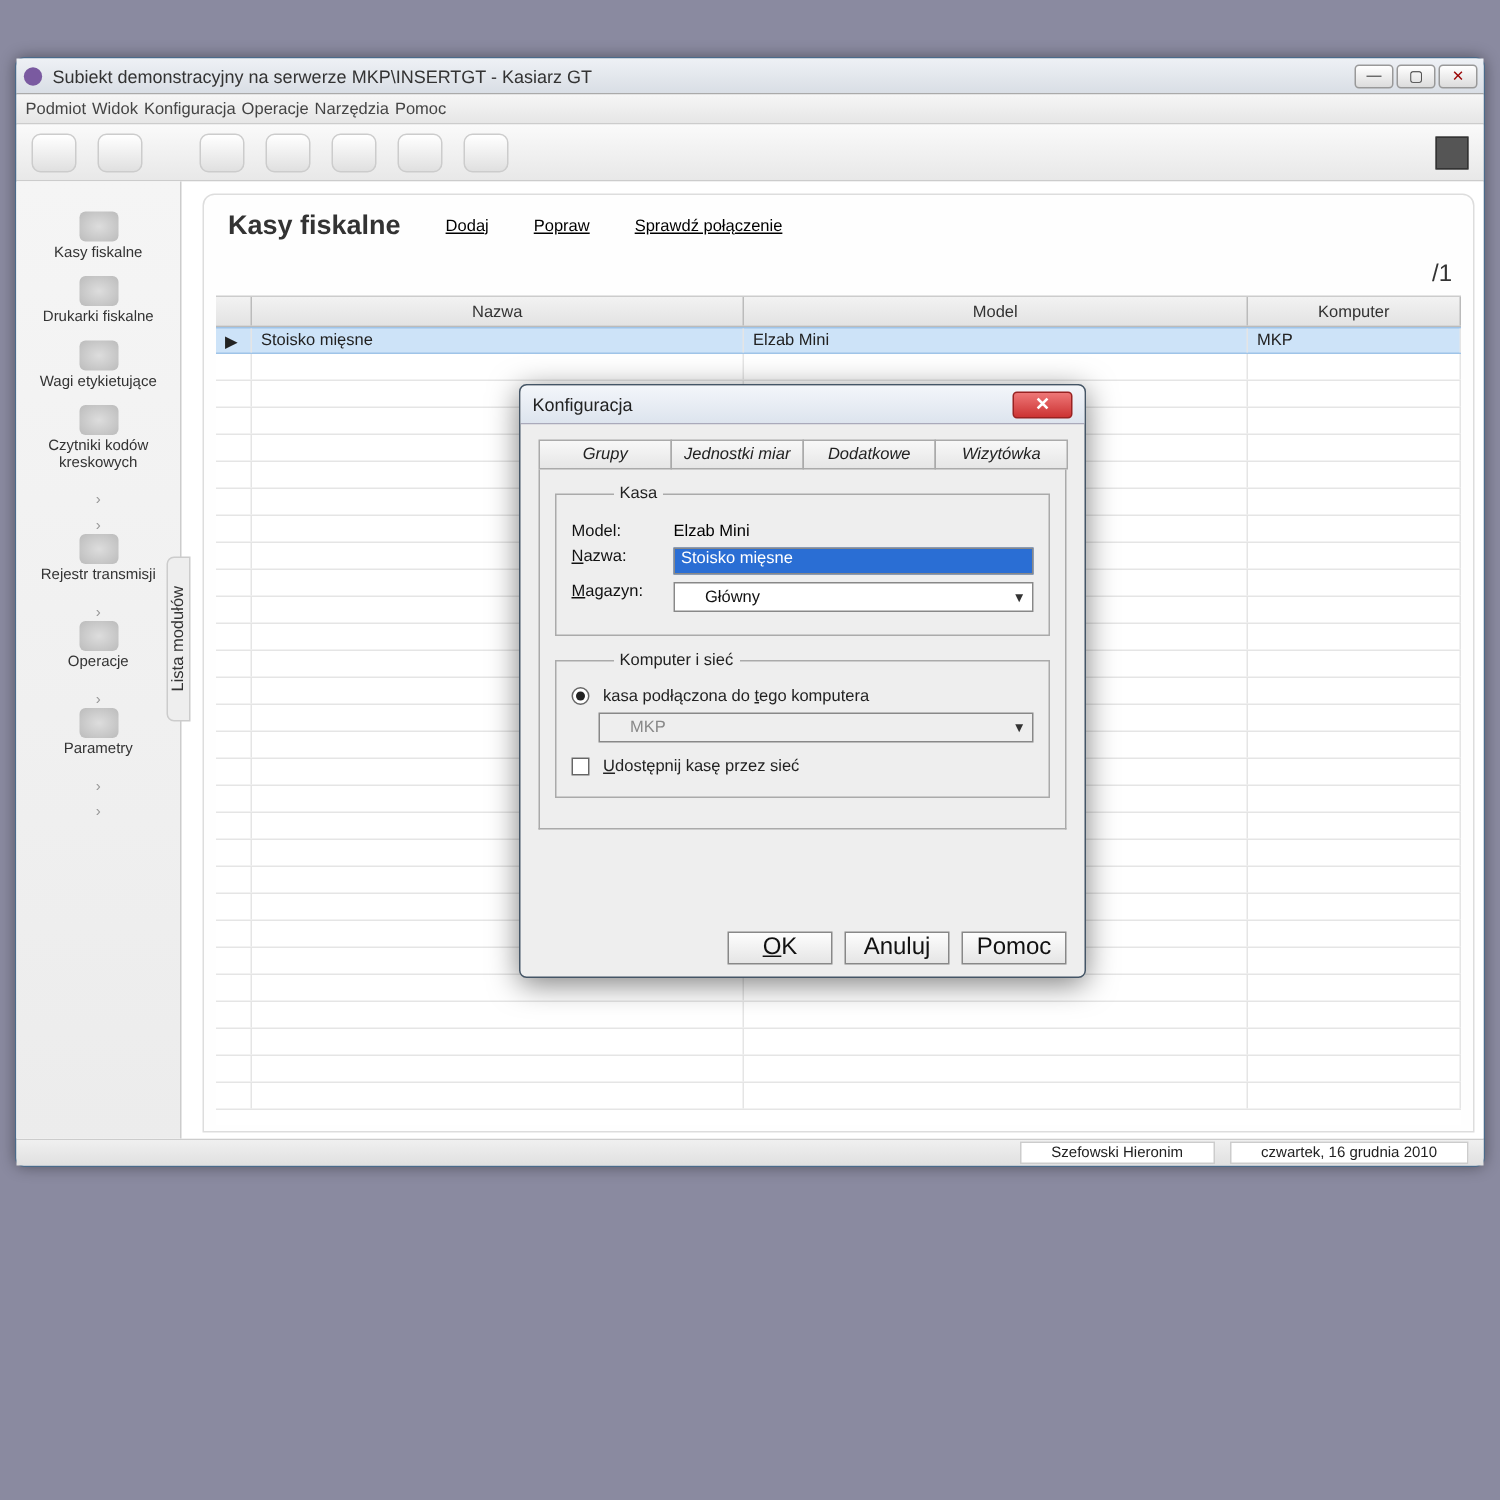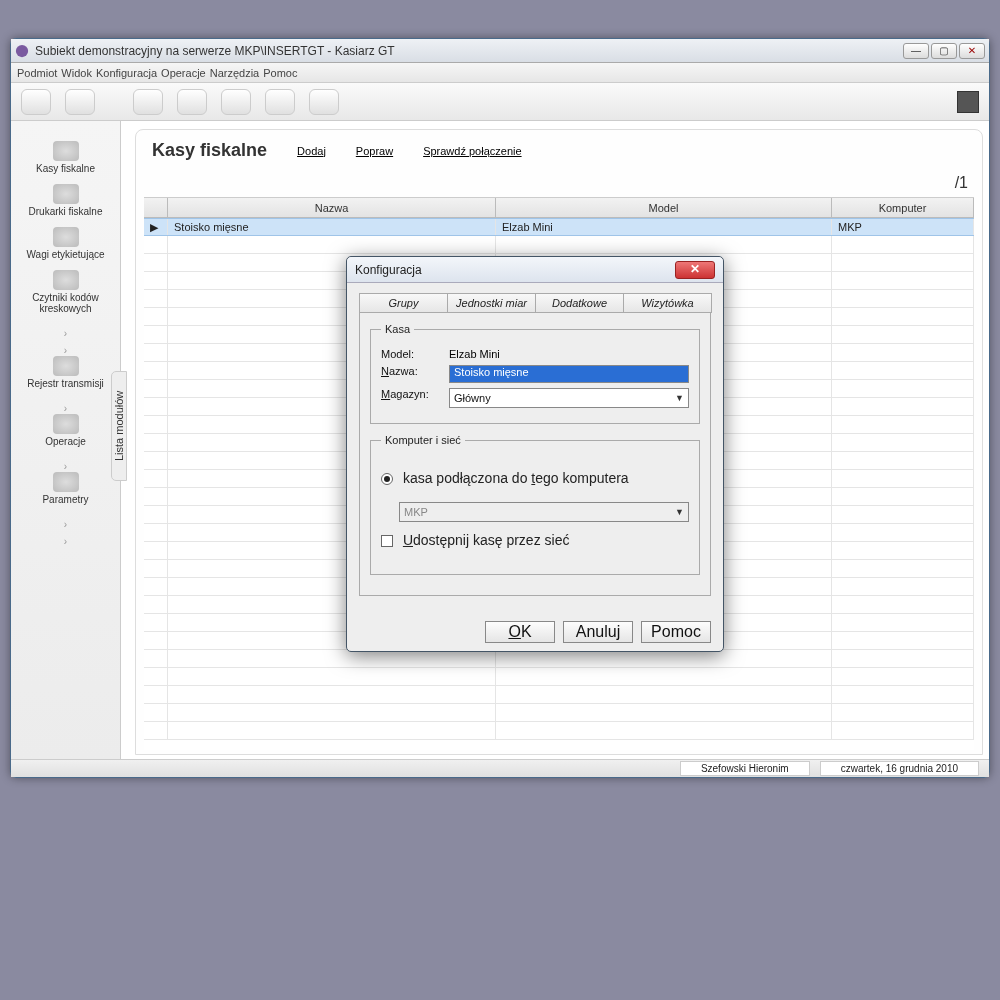--- a/index.html
+++ b/index.html
@@ -245,53 +245,53 @@
     border:1px solid #aaa;
     border-top:none;
     background:#eee;
     padding:10px 10px 10px;
   }
   fieldset {
     border:1px solid #aaa;
     margin-bottom:10px;
     padding:8px 10px 10px;
   }
-  legend { font-size:11px; padding:0 4px; color:#222;}
+  legend { font-size:11px; padding:0 4px; color:#222;margin-left:28px;}
   .f-row { display:flex; align-items:flex-start; margin:5px 0;}
   .f-label { width:68px; font-size:11px; color:#111;}
   .f-label .uchar { text-decoration:underline;}
   .f-input {
     flex:1; height:18px; border:1px solid #888;
     background:#fff; font-size:11px; padding:0 4px;
   }
   .f-input.sel {
     background:#2a6ed4; color:#fff;
   }
   .combo {
     flex:1; height:20px; border:1px solid #888;
     background:#fff; display:flex; align-items:center;
-    padding:0 4px; font-size:11px; color:#111;
+    padding:0 20px; font-size:11px; color:#111;
     position:relative;
   }
   .combo.disabled { background:#eee; color:#888;}
   .combo::after {
     content:"▼"; position:absolute; right:4px;
     font-size:9px; color:#333;
   }
   .radio, .check {
     width:12px; height:12px; border:1px solid #666;
     margin-right:6px; background:#fff; display:inline-block;
     vertical-align:middle;
   }
   .radio { border-radius:50%; position:relative;}
   .radio.checked::after {
     content:""; position:absolute; left:2px; top:2px;
     width:6px; height:6px; background:#222; border-radius:50%;
   }
-  .opt-row { margin:16px 0; font-size:14px; color:#222;}
+  .opt-row { margin:4px 0; font-size:11px; color:#222;}
   .opt-row .uchar{ text-decoration:underline;}
   .dlg-buttons {
     display:flex; justify-content:flex-end; gap:8px;
     padding:8px 12px;
   }
   .btn {
     min-width:70px; height:22px;
     border:1px solid #888;
     background:linear-gradient(#fdfdfd,#e5e5e5);
     font-size:16px; color:#111;

